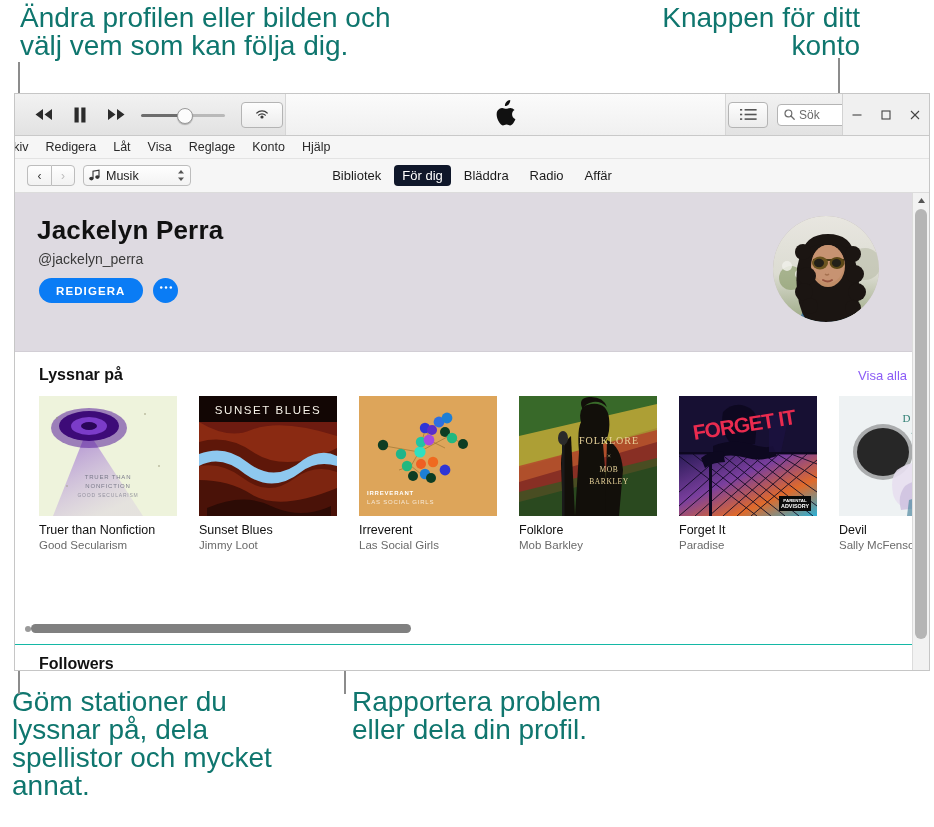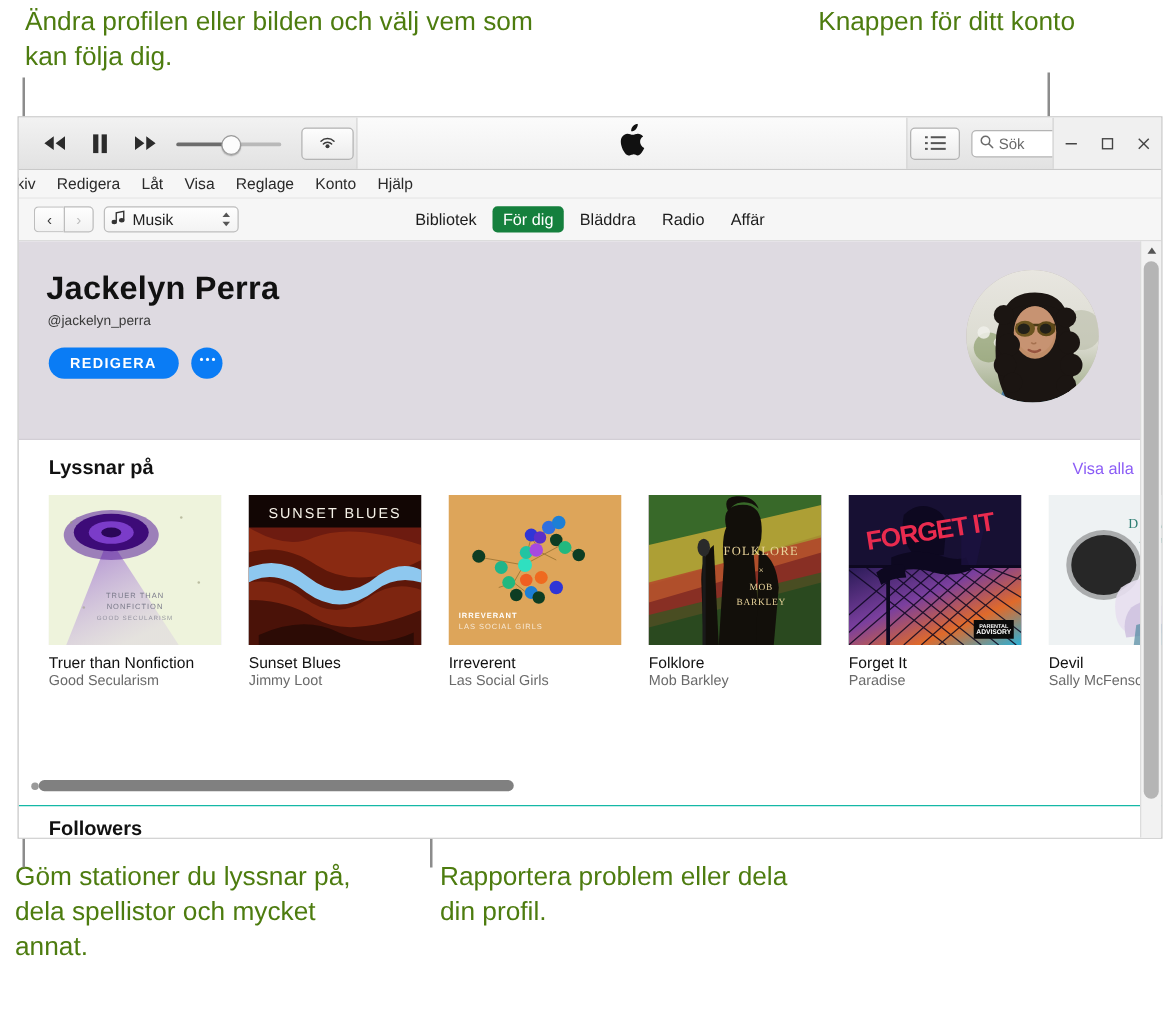--- a/index.html
+++ b/index.html
@@ -7,22 +7,22 @@
     width: 934px; height: 827px;
     background: #ffffff;
     font-family: "Liberation Sans", sans-serif;
     overflow: hidden;
   }
   #root { position: relative; width: 934px; height: 827px; }
 
   
   .callout {
     position: absolute;
-    color: #4d7c0f;
-    font-size: 21px;
+    color: #0f766e;
+    font-size: 28px;
     line-height: 28px;
     font-family: "Liberation Sans", sans-serif;
     white-space: pre-line;
   }
   #callout-edit   { left: 20px;  top: 4px;  width: 420px; }
   #callout-acct   { left: 640px; top: 4px;  width: 220px; text-align: right; }
   #callout-hide   { left: 12px;  top: 688px; width: 300px; }
   #callout-report { left: 352px; top: 688px; width: 280px; }
 
   
@@ -156,38 +156,38 @@
   #source-label { font-size: 12.5px; color: #222; }
   #source-chevrons { margin-left: auto; font-size: 9px; color:#555; line-height: 8px; text-align:center; }
   #tabs {
     position: absolute; left: 0; right: 0;
     display: flex; justify-content: center; align-items: center; gap: 5px;
   }
   .tab {
     font-size: 13px; color: #1c1c1c;
     padding: 3px 8px; border-radius: 4px; white-space: nowrap;
   }
-  .tab.active { background: #15803d; color: #fff; }
+  .tab.active { background: #0f172a; color: #fff; }
 
   
   #content { position: relative; height: 521px; background:#fff; }
 
   #profile-header {
     position: relative; height: 158px;
     background: #dedae1;
     border-bottom: 1px solid #d2ced5;
   }
   #profile-name {
     position: absolute; left: 22px; top: 22px;
     font-size: 26px; font-weight: bold; color: #111;
     letter-spacing: .2px;
   }
   #profile-handle {
     position: absolute; left: 23px; top: 58px;
-    font-size: 11px; color: #3a3a3a;
+    font-size: 14px; color: #3a3a3a;
   }
   #edit-button {
     position: absolute; left: 24px; top: 85px;
     height: 25px; padding: 0 17px; border-radius: 13px;
     background: #0a7cf5; color: #fff;
     font-size: 11.5px; font-weight: bold; letter-spacing: 1.1px;
     display: flex; align-items: center; justify-content: center;
   }
   #more-button {
     position: absolute; left: 138px; top: 85px;

